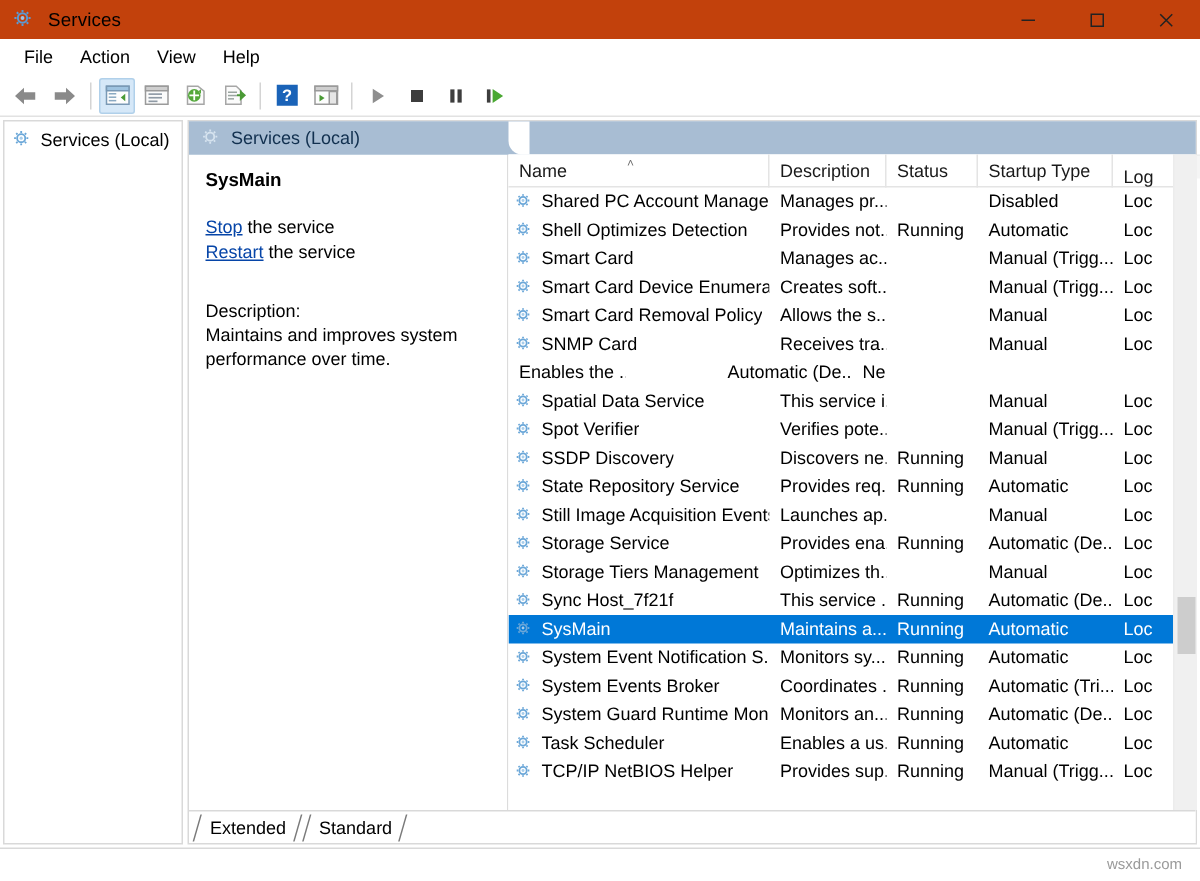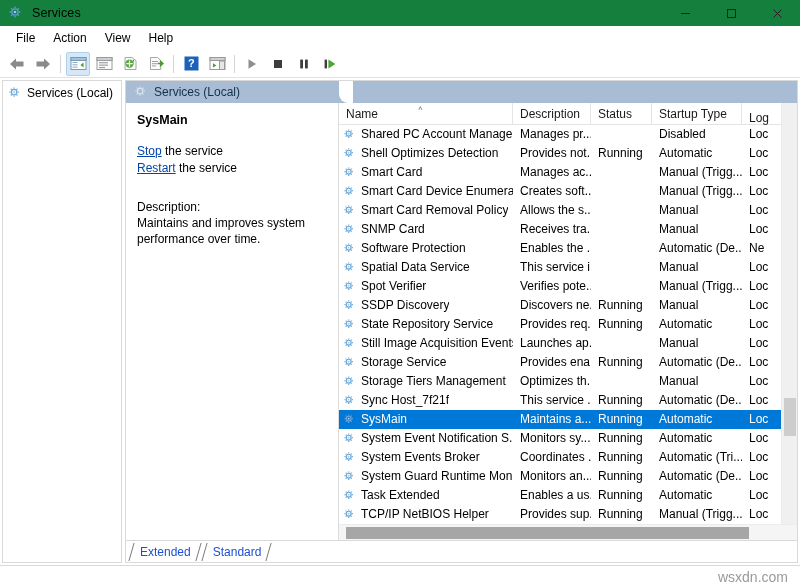--- a/index.html
+++ b/index.html
@@ -16,21 +16,21 @@
     position: relative;
     width: 800px; height: 587px;
     background: #ffffff;
     display: flex;
     flex-direction: column;
   }
 
   
   .titlebar {
     height: 26px;
-    background: #15803d;
+    background: #c2410c;
     display: flex;
     align-items: center;
     flex: 0 0 26px;
     position: relative;
   }
   .titlebar .app-icon {
     margin-left: 8px;
     width: 16px; height: 16px;
     display: flex; align-items: center; justify-content: center;
   }
@@ -209,21 +209,21 @@
   }
   .svc-desc-text {
     font-size: 12px;
     line-height: 16px;
   }
 
   
   .list-pane {
     flex: 1 1 auto;
     display: flex;
-    flex-direction: column;
+    flex-direction: row;
     min-width: 0;
     position: relative;
     background: #fff;
   }
   .list-scroll-wrap {
     flex: 1 1 auto;
     display: flex;
     min-height: 0;
   }
   .list-inner {
@@ -342,21 +342,21 @@
     border-top: 1px solid #d9d9d9;
     position: relative;
   }
   .mmc-tab {
     position: relative;
     height: 20px;
     display: flex;
     align-items: center;
     padding: 0 10px 0 12px;
     font-size: 12px;
-    color: #1d4ed8;
+    color: #000000;
     white-space: nowrap;
     margin-top: 46px;
   }
   .mmc-tab::before {
     content: "";
     position: absolute;
     left: 3px; top: 1px;
     width: 1px; height: 18px;
     background: #7a7a7a;
     transform: skewX(-16deg);
@@ -375,21 +375,21 @@
     height: 22px;
     flex: 0 0 22px;
     background: #ffffff;
     border-top: 1px solid #d9d9d9;
     display: flex;
     align-items: center;
     justify-content: flex-end;
     padding-right: 12px;
   }
   .watermark {
-    font-size: 14px;
+    font-size: 10px;
     color: #9a9a9a;
   }
 </style>
 </head>
 <body>
 
 <div id="app">
 
   <div class="titlebar">
     <div class="app-icon">
@@ -697,32 +697,20 @@
                         </svg>
                       </span>
                       <span class="nm">SNMP Card</span>
                     </div>
                     <div class="cell c-desc">Receives tra...</div>
                     <div class="cell c-status"></div>
                     <div class="cell c-startup">Manual</div>
                     <div class="cell c-logon">Loc</div>
                   </div>
                   <div class="lv-row">
-                    <div class="cell c-name">
-                      <span class="svc-ico">
-                        <svg width="13" height="13" viewBox="0 0 16 16">
-                          <g fill="none" stroke="#6ba7d8" stroke-width="1.5">
-                            <circle cx="7" cy="7" r="3"></circle>
-                            <path d="M7 1.8v1.3M7 10.9v1.3M1.8 7h1.3M10.9 7h1.3M3.3 3.3l.9.9M9.8 9.8l.9.9M10.7 3.3l-.9.9M4.2 9.8l-.9.9"></path>
-                          </g>
-                          <circle cx="7" cy="7" r="1.2" fill="#a8cdea"></circle>
-                        </svg>
-                      </span>
-                      <span class="nm">Software Protection</span>
-                    </div>
                     <div class="cell c-desc">Enables the ...</div>
                     <div class="cell c-status"></div>
                     <div class="cell c-startup">Automatic (De...</div>
                     <div class="cell c-logon">Ne</div>
                   </div>
                   <div class="lv-row">
                     <div class="cell c-name">
                       <span class="svc-ico">
                         <svg width="13" height="13" viewBox="0 0 16 16">
                           <g fill="none" stroke="#6ba7d8" stroke-width="1.5">
@@ -941,21 +929,21 @@
                     <div class="cell c-name">
                       <span class="svc-ico">
                         <svg width="13" height="13" viewBox="0 0 16 16">
                           <g fill="none" stroke="#6ba7d8" stroke-width="1.5">
                             <circle cx="7" cy="7" r="3"></circle>
                             <path d="M7 1.8v1.3M7 10.9v1.3M1.8 7h1.3M10.9 7h1.3M3.3 3.3l.9.9M9.8 9.8l.9.9M10.7 3.3l-.9.9M4.2 9.8l-.9.9"></path>
                           </g>
                           <circle cx="7" cy="7" r="1.2" fill="#a8cdea"></circle>
                         </svg>
                       </span>
-                      <span class="nm">Task Extended</span>
+                      <span class="nm">Task Scheduler</span>
                     </div>
                     <div class="cell c-desc">Enables a us...</div>
                     <div class="cell c-status">Running</div>
                     <div class="cell c-startup">Automatic</div>
                     <div class="cell c-logon">Loc</div>
                   </div>
                   <div class="lv-row">
                     <div class="cell c-name">
                       <span class="svc-ico">
                         <svg width="13" height="13" viewBox="0 0 16 16">

